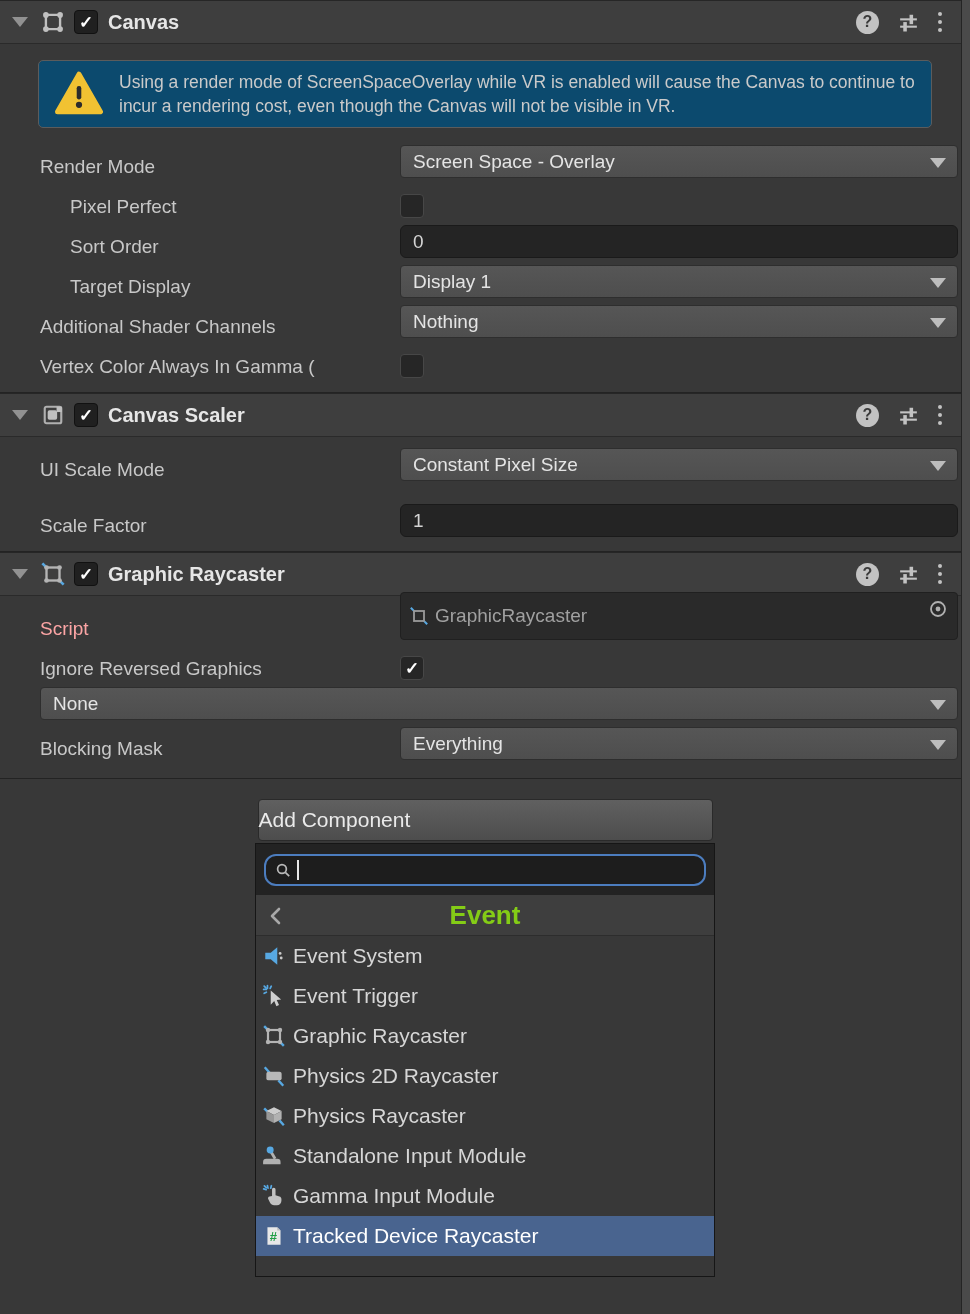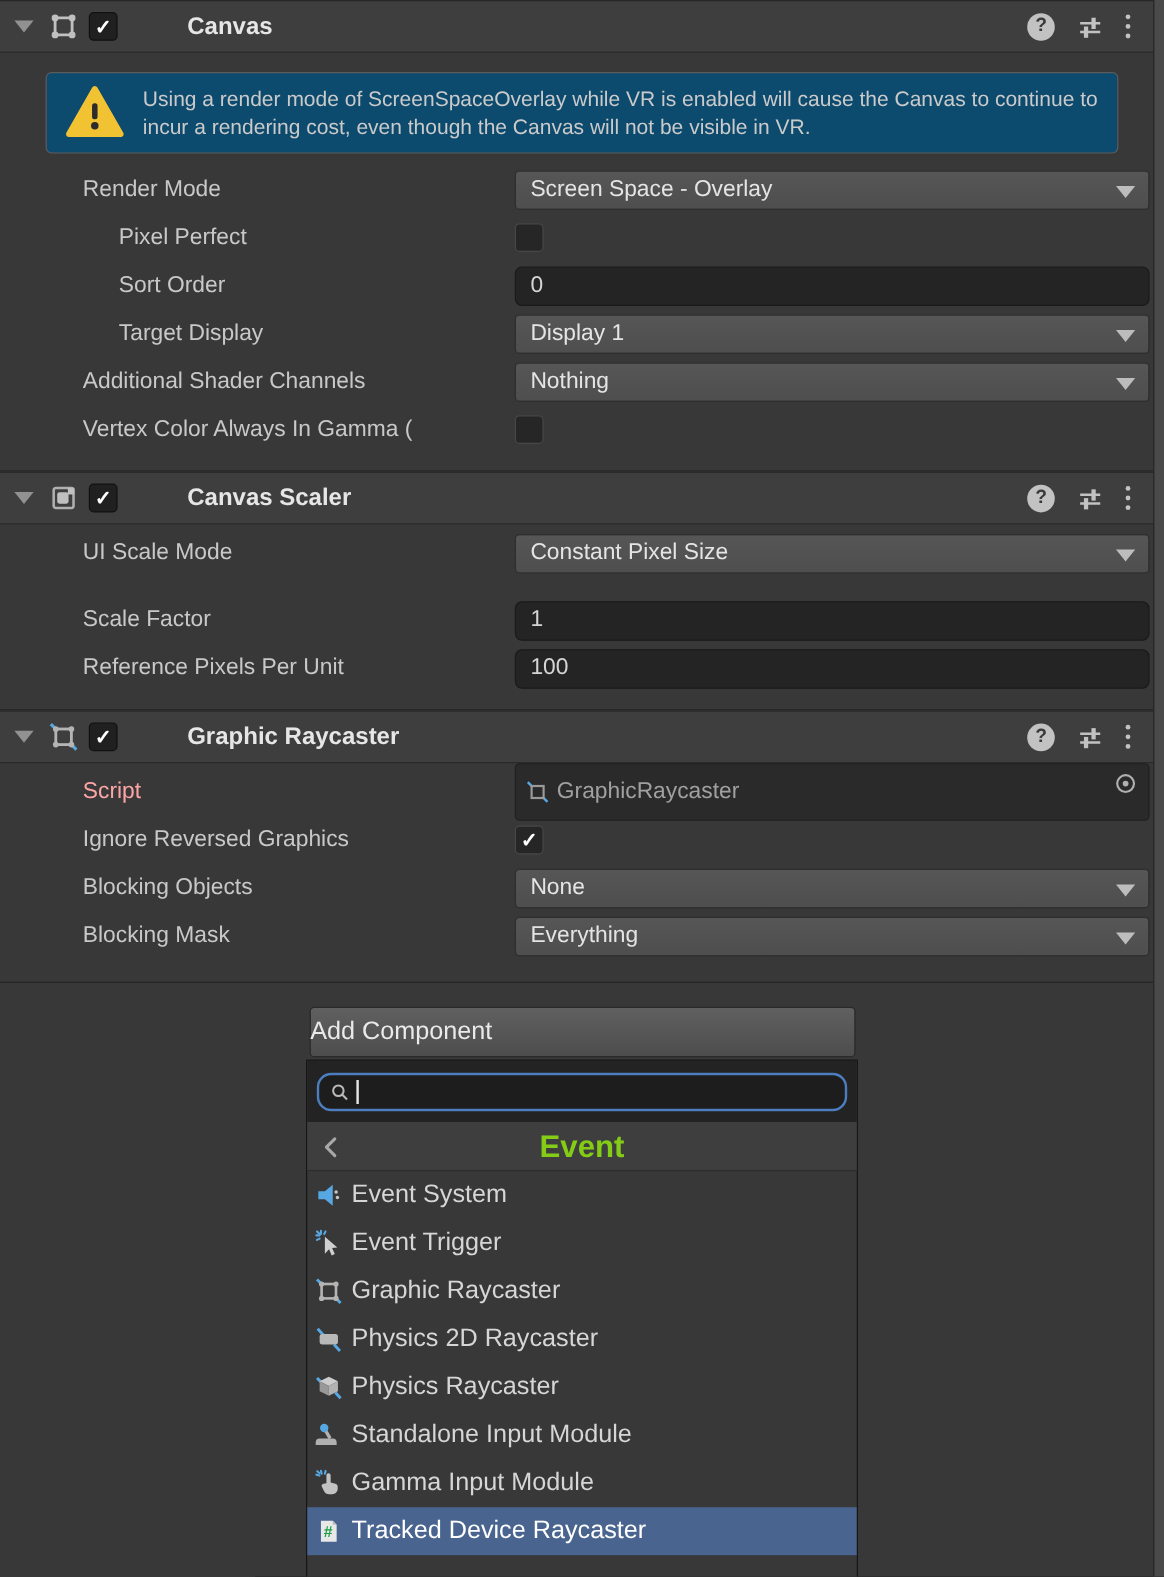--- a/index.html
+++ b/index.html
@@ -23,38 +23,38 @@
     width:0; height:0; border-left:8px solid transparent; border-right:8px solid transparent;
     border-top:10px solid #919191; margin-right:12px; flex-shrink:0;
   }
   .comp-icon { width:26px; height:26px; margin-right:8px; flex-shrink:0; }
   .hdr-check {
     width:24px; height:24px; background:#202020; border:1px solid #111;
     border-radius:4px; margin-right:10px; flex-shrink:0;
     display:flex; align-items:center; justify-content:center;
     color:#fff; font-size:17px; font-weight:bold; line-height:1;
   }
-  .comp-title { font-size:20px; font-weight:bold; color:#e6e6e6; flex:1;margin-left:48px; }
+  .comp-title { font-size:20px; font-weight:bold; color:#e6e6e6; flex:1; }
   .hdr-btns { display:flex; align-items:center; gap:18px; margin-right:14px; }
   .help-circle {
     width:23px; height:23px; border-radius:50%; background:#c2c2c2;
     color:#3a3a3a; font-size:16px; font-weight:bold;
     display:flex; align-items:center; justify-content:center;
   }
   .kebab { display:flex; flex-direction:column; gap:4px; }
   .kebab i { width:4px; height:4px; background:#c2c2c2; border-radius:50%; }
   
   .warning-box {
     margin:12px 38px 10px 38px; background:#0c4a6e; border:1px solid #5c5c5c;
     border-radius:5px; display:flex; align-items:center; padding:8px 14px; min-height:66px;
   }
   .warning-text { font-size:17.5px; line-height:24px; color:#cacaca; }
   
   .section-body { padding-top:4px; padding-bottom:14px; }
-  .prop-row { display:flex; align-items:center; height:40px; padding:0 12px 0 40px;margin-left:29px; }
+  .prop-row { display:flex; align-items:flex-end; height:40px; padding:0 12px 0 40px; }
   .prop-row .plabel {
     width:360px; flex-shrink:0; font-size:19px; color:#c8c8c8;
     white-space:nowrap; overflow:hidden;
   }
   .prop-row.indent .plabel { padding-left:30px; }
   .prop-row .pvalue { flex:1; display:flex; align-items:center; }
   .prop-row .plabel.dim { color:#fca5a5; }
   .dropdown {
     position:relative; flex:1; height:33px; background:linear-gradient(#565656,#4e4e4e);
     border:1px solid #2e2e2e; border-radius:4px; display:flex; align-items:center;
@@ -235,26 +235,20 @@
         <span>Constant Pixel Size</span>
         <span class="dd-arrow"></span>
       </span>
         </span>
     </div>
     <div class="gap16"></div>
     <div class="prop-row">
       <span class="plabel">Scale Factor</span>
       <span class="pvalue">
           <input class="textfield" value="1" style="">
-        </span>
-    </div>
-    <div class="prop-row">
-      <span class="plabel">Reference Pixels Per Unit</span>
-      <span class="pvalue">
-          <input class="textfield" value="100" style="">
         </span>
     </div>
   </div>
 
   <div class="comp-header">
     <span class="tri-down"></span>
     <svg class="comp-icon" viewBox="0 0 22 22">
       <line x1="2" y1="2" x2="6.5" y2="6.5" stroke="#57a8e2" stroke-width="2.2"></line>
       <line x1="15.5" y1="15.5" x2="20" y2="20" stroke="#57a8e2" stroke-width="2.2"></line>
       <rect x="5.5" y="5.5" width="11" height="11" fill="none" stroke="#b4b4b4" stroke-width="2"></rect>
@@ -299,21 +293,20 @@
       </span>
         </span>
     </div>
     <div class="prop-row">
       <span class="plabel">Ignore Reversed Graphics</span>
       <span class="pvalue">
           <span class="checkbox checked"></span>
         </span>
     </div>
     <div class="prop-row">
-      <span class="plabel">Blocking Objects</span>
       <span class="pvalue">
           <span class="dropdown">
         <span>None</span>
         <span class="dd-arrow"></span>
       </span>
         </span>
     </div>
     <div class="prop-row">
       <span class="plabel">Blocking Mask</span>
       <span class="pvalue">

